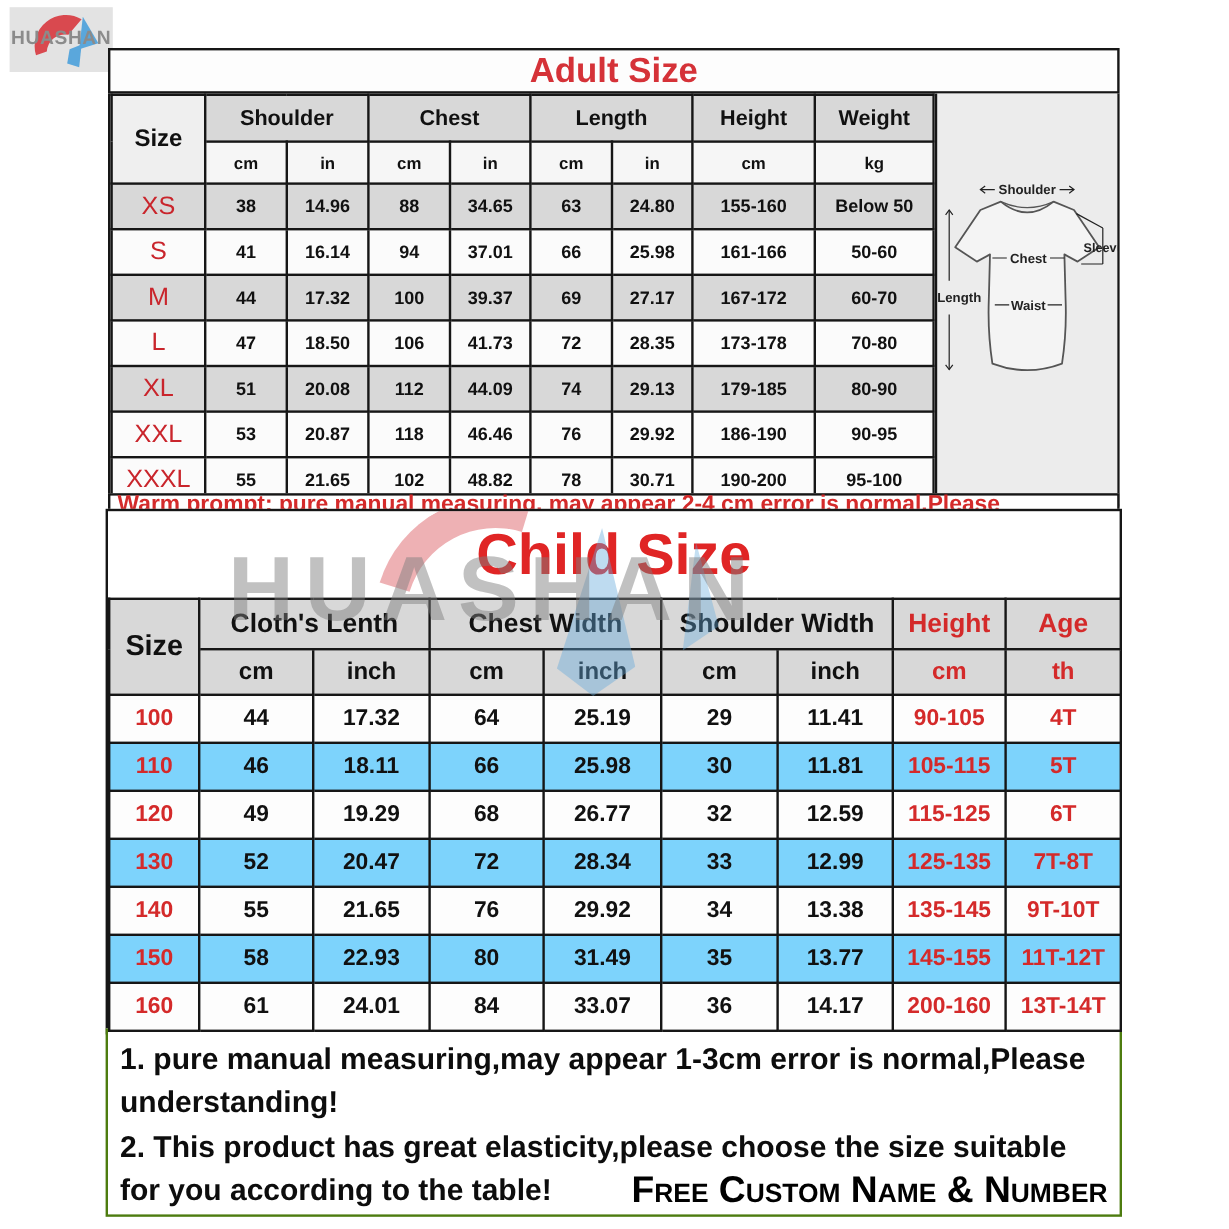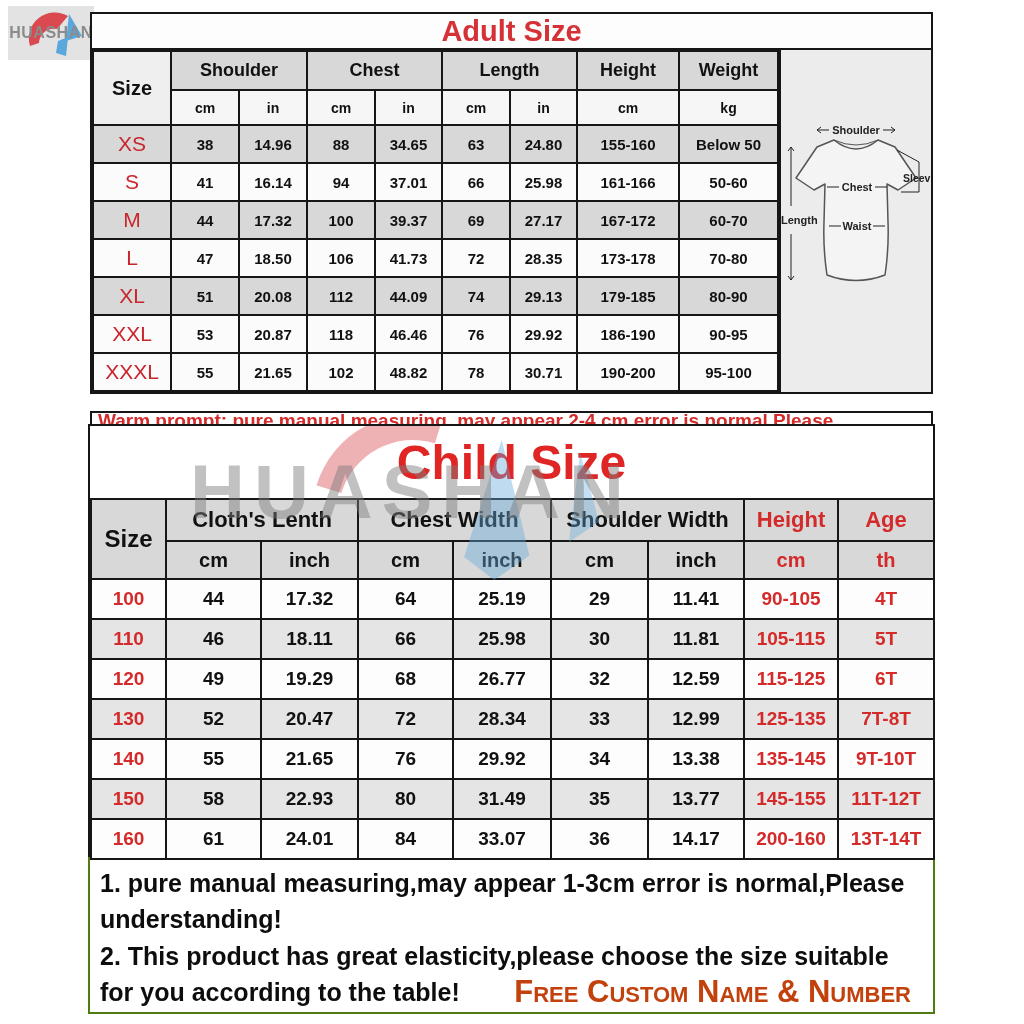--- a/index.html
+++ b/index.html
@@ -8,21 +8,21 @@
 
   
   .logo{position:absolute;left:8px;top:6px;width:86px;height:54px;background:#e3e3e3;overflow:hidden;}
   .logo svg{position:absolute;left:0;top:0;}
   .logo .logo-text{position:absolute;left:0;top:0;width:100%;height:100%;display:flex;
         align-items:center;justify-content:center;font-size:16px;letter-spacing:.5px;color:#8b8b8b;}
 
   
   .adult-section{position:absolute;left:90px;top:12px;width:843px;box-sizing:border-box;}
   .section-title{border:2px solid #161616;background:#fdfdfd;height:34px;display:flex;
-        align-items:center;justify-content:center;font-size:29px;color:#d53238;}
+        align-items:center;justify-content:center;font-size:29px;color:#d53238;margin-top:28px;}
   .adult-body{display:flex;border:2px solid #161616;border-top:none;}
   table{border-collapse:collapse;table-layout:fixed;}
   td,th{border:2px solid #161616;text-align:center;vertical-align:middle;padding:0;font-weight:bold;}
   .adult-table{width:687px;}
   .adult-table th.group{background:#d8d8d8;font-size:18px;height:37px;}
   .adult-table th.sub{background:#f6f6f6;font-size:14px;height:33px;}
   .adult-table th.size-head{background:#efefef;font-size:20px;}
   .adult-table td{font-size:15px;background:#fbfbfb;height:36px;}
   .adult-table tr.shaded td{background:#d8d8d8;}
   .adult-table td.red{color:#c9252c;font-size:21px;font-weight:normal;}
@@ -39,38 +39,38 @@
         border:2px solid #161616;background:#fff;}
   .child-title{height:72px;display:flex;align-items:center;justify-content:center;
         font-size:48px;color:#e02525;position:relative;z-index:1;}
   .child-table{width:843px;position:relative;z-index:1;}
   .child-table th{background:#d8d8d8;}
   .child-table th.group{font-size:22px;height:40px;}
   .child-table th.sub{font-size:20px;height:36px;}
   .child-table th.size-head{font-size:24px;}
   .child-table th.red,.child-table td.red{color:#d42a2a;}
   .child-table td{font-size:19px;background:#fdfdfd;height:38px;}
-  .child-table tr.shaded td{background:#e5e5e5;}
+  .child-table tr.shaded td{background:#7dd3fc;}
 
   
   .watermark{position:absolute;left:0;top:0;width:100%;height:190px;pointer-events:none;z-index:2;overflow:hidden;}
   .wm-text{position:absolute;left:100px;top:22px;font-size:76px;letter-spacing:9px;
         color:rgba(125,125,125,.48);white-space:nowrap;}
   .wm-red{position:absolute;left:222px;top:-12px;width:150px;height:150px;border:26px solid transparent;
         border-top-color:rgba(214,70,76,.42);border-radius:50%;transform:rotate(-28deg);}
   .wm-blue1{position:absolute;left:372px;top:14px;width:72px;height:140px;background:rgba(100,170,220,.42);
         clip-path:polygon(45% 0,100% 80%,55% 100%,10% 86%);transform:rotate(6deg);}
   .wm-blue2{position:absolute;left:470px;top:28px;width:44px;height:90px;background:rgba(100,170,220,.38);
         clip-path:polygon(20% 0,100% 70%,45% 100%);transform:rotate(14deg);}
 
   
   .notes-box{position:absolute;left:88px;top:857px;width:847px;height:157px;box-sizing:border-box;
         border:2px solid #4d7c0f;background:#fff;padding:6px 10px;}
   .note{font-size:25px;line-height:1.45;color:#0d0d0d;margin:0;}
-  .promo{position:absolute;right:22px;bottom:2px;color:#c2410c;font-size:31px;
+  .promo{position:absolute;right:10px;bottom:2px;color:#000000;font-size:31px;
         font-variant:small-caps;letter-spacing:0px;white-space:nowrap;}
 </style>
 </head>
 <body>
 
 <div class="page">
 
   <div class="logo">
     <svg width="86" height="54" viewBox="0 0 86 54">
       <path d="M22,40 A26,26 0 0 1 60,10 L49,23 A15,15 0 0 0 31,37 Z" fill="#d9494f"></path>

